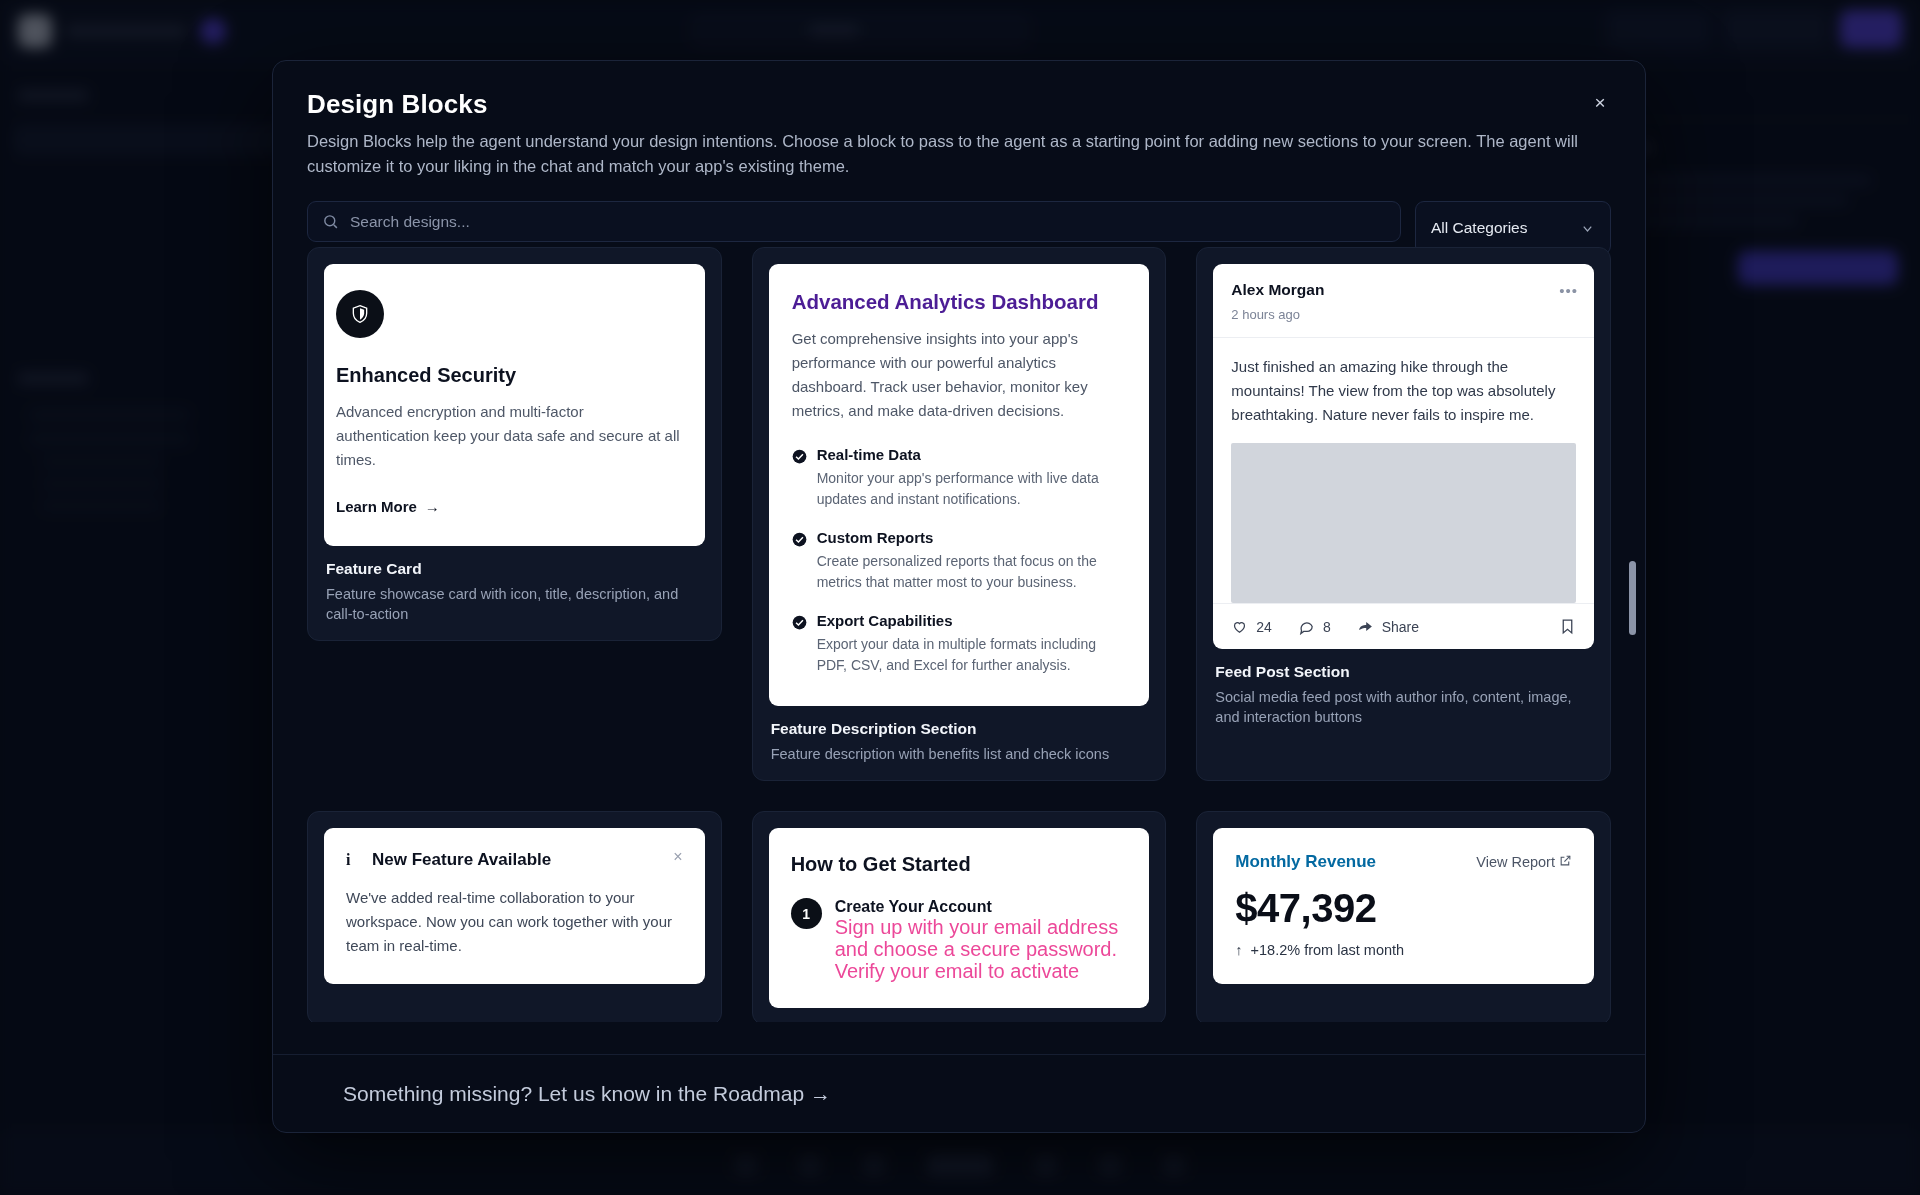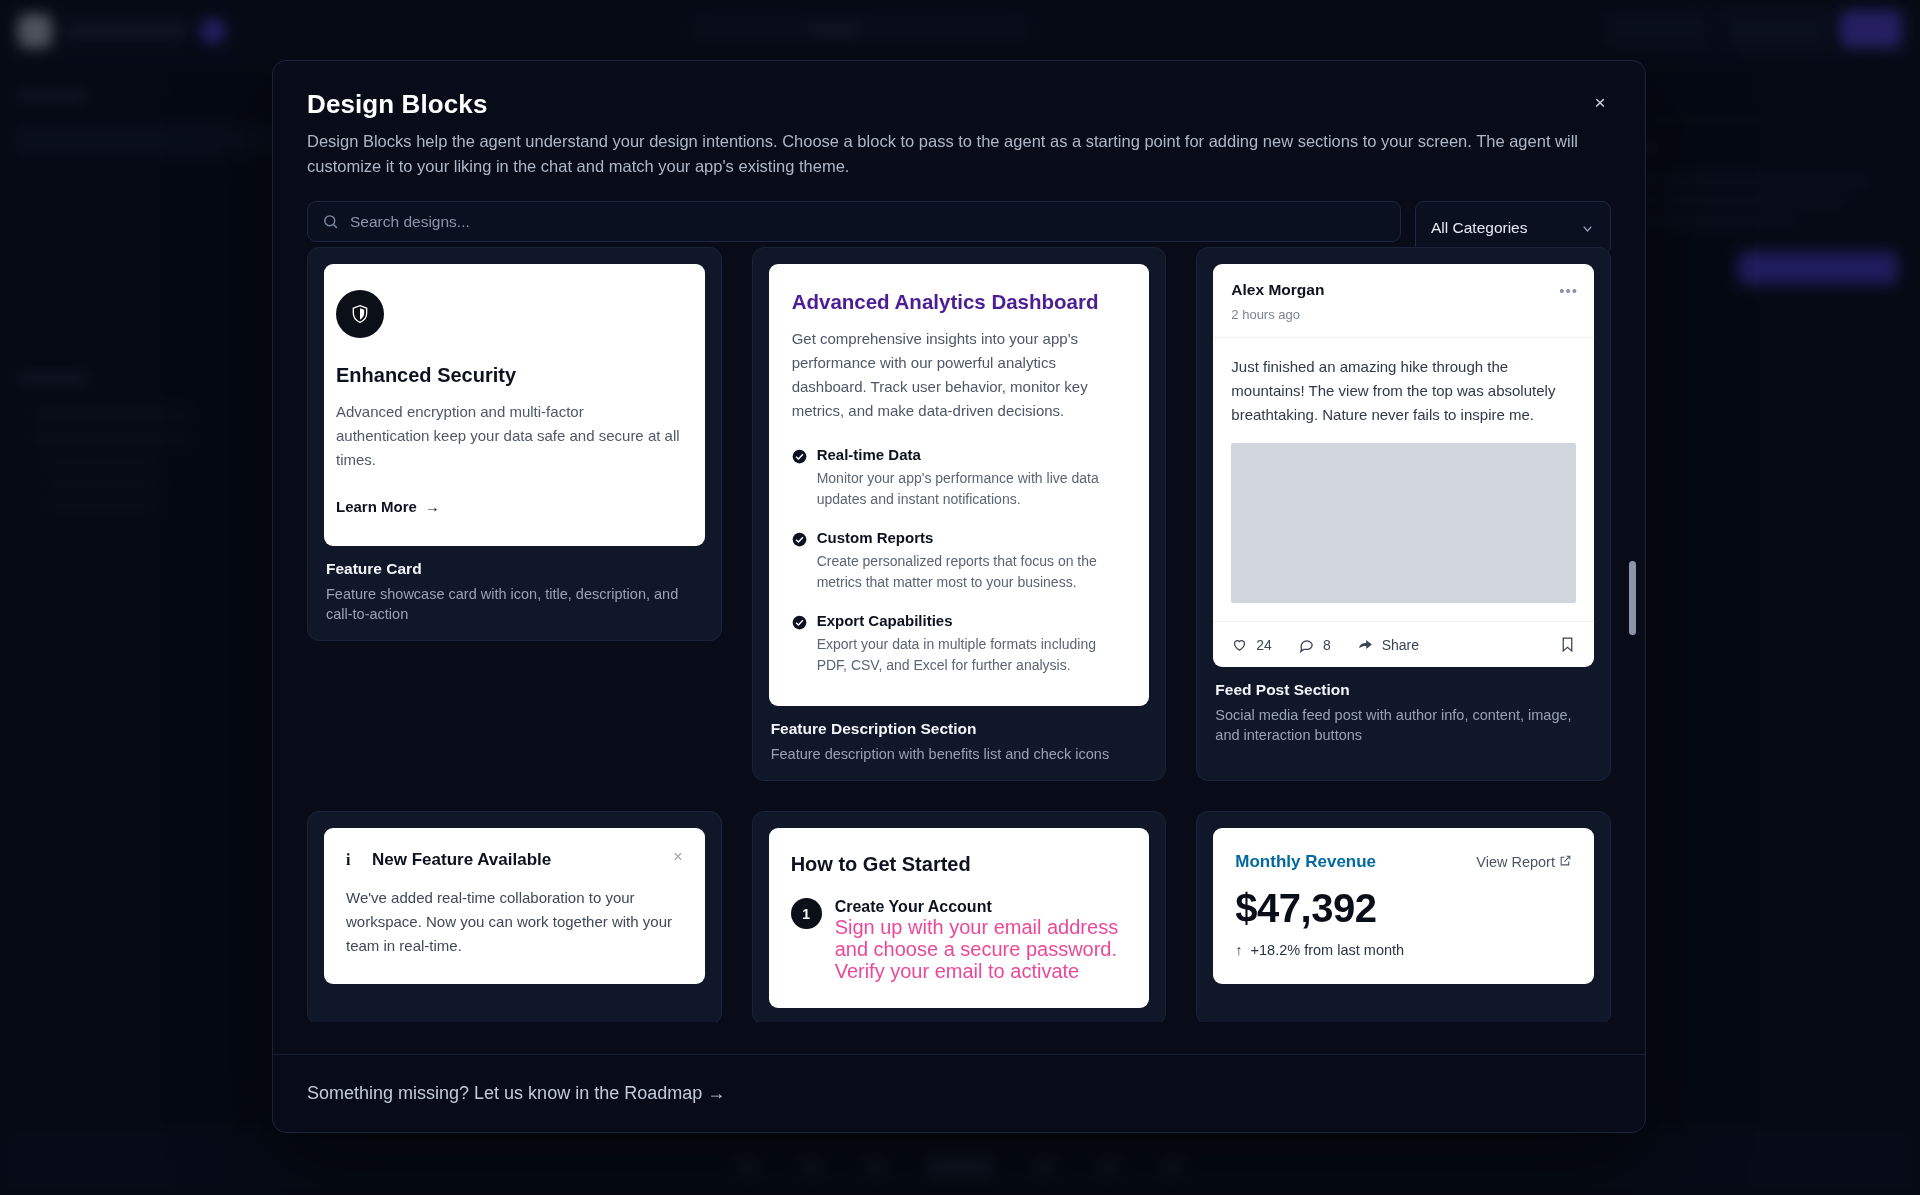--- a/index.html
+++ b/index.html
@@ -161,21 +161,21 @@
   .p2-it-d { margin-top: 5px; font-size: 14px; line-height: 21px; color: #5b6474; }
 
   
   .p3-head { padding: 17px 18px 15px 18px; border-bottom: 1px solid #eceef2; position: relative; }
   .p3-name { font-size: 15.5px; font-weight: 700; color: #0d1220; }
   .p3-time { margin-top: 8px; font-size: 13px; color: #7b8396; }
   .p3-more { position: absolute; right: 16px; top: 18px; color: #8b93a5; font-size: 15px; letter-spacing: 1px; }
   .p3-body { padding: 17px 18px 0 18px; font-size: 15px; line-height: 24px; color: #30394a; }
   .p3-img { margin: 16px 18px 0 18px; height: 160px; background: #d1d5dc; border-radius: 2px; }
   .p3-actions {
-    margin-top: 18px; padding: 14px 18px; border-top: 1px solid #eceef2;
+    padding: 14px 18px; border-top: 1px solid #eceef2;
     display: flex; align-items: center; gap: 26px;
   }
   .p3-act { display: flex; align-items: center; gap: 8px; font-size: 14px; color: #3b4354; }
   .p3-bm { margin-left: auto; color: #3b4354; }
   .ico { width: 17px; height: 17px; flex: none; }
 
   
   .p4 { padding: 22px 22px 26px 22px; }
   .p4-head { display: flex; align-items: center; gap: 11px; position: relative; }
   .p4-i { width: 15px; font-size: 16px; font-weight: 700; color: #0d1220; font-family: "Liberation Serif", serif; }
@@ -207,21 +207,21 @@
     position: absolute; right: 9px; top: 500px;
     width: 7px; height: 74px; border-radius: 4px; background: #8b94a8;
   }
 
   
   .modal-foot {
     position: absolute; left: 0; right: 0; bottom: 0; height: 78px;
     border-top: 1px solid #161e31; padding: 0 34px;
     display: flex; align-items: center;
   }
-  .foot-link { font-size: 18px; color: #c3cbdb; cursor: pointer; }
+  .foot-link { font-size: 21px; color: #c3cbdb; cursor: pointer; margin-left: 36px; }
 </style>
 </head>
 <body>
 
 <div class="bg-app">
   <div class="bg-topbar">
     <div class="bg-logo"></div>
     <div class="bg-title"></div>
     <div class="bg-dot"></div>
     <div class="bg-centerbar">

